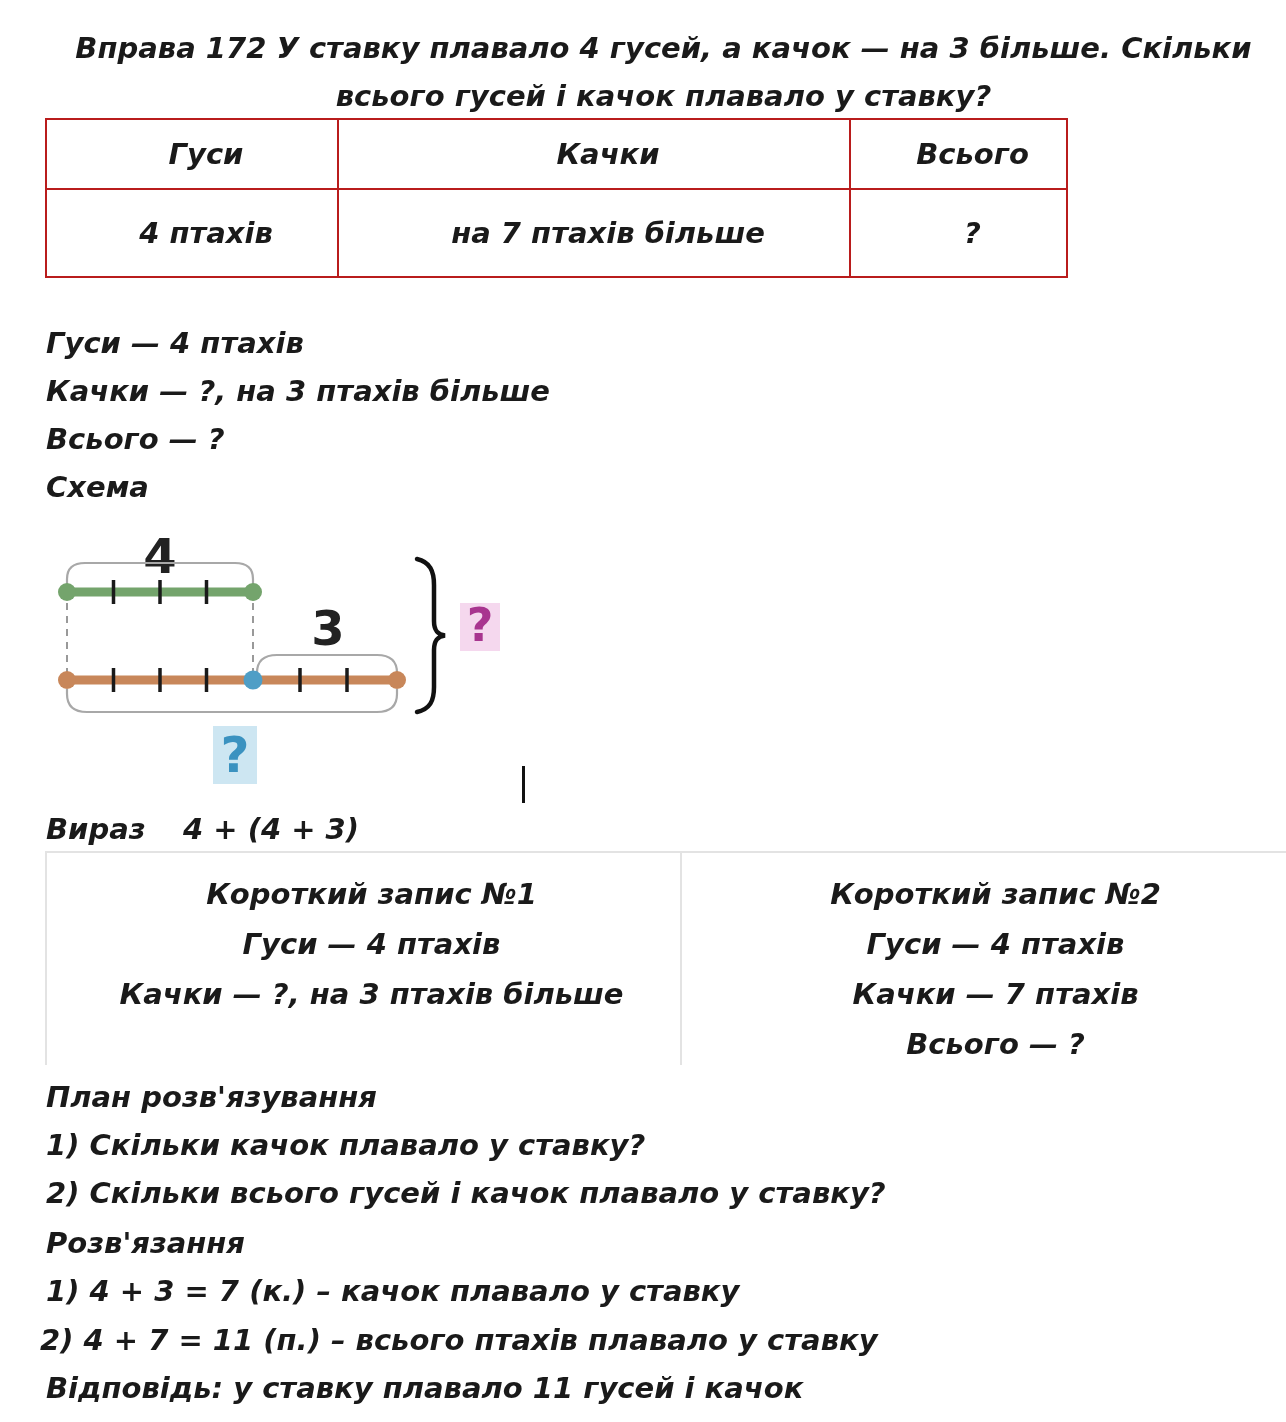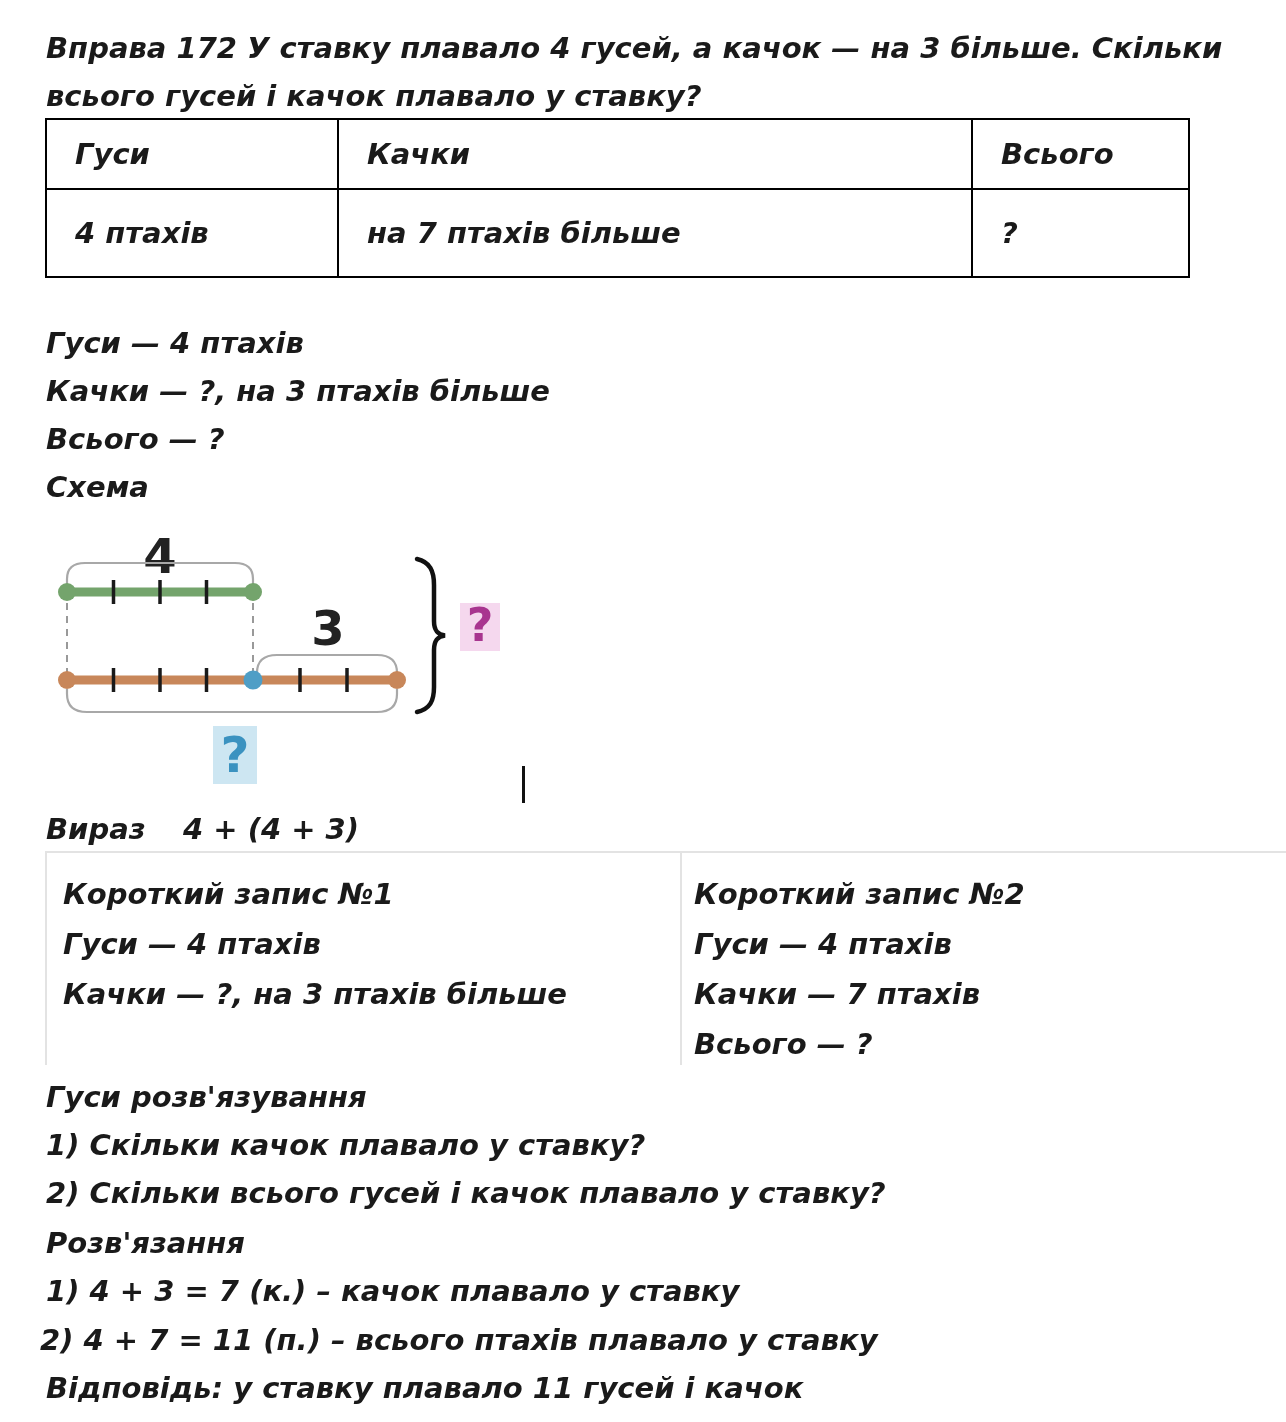--- a/index.html
+++ b/index.html
@@ -13,33 +13,34 @@
     color: #1a1a1a;
     overflow: hidden;
   }
   .hand {
     font-family: "DejaVu Sans", sans-serif;
     font-style: italic;
     font-weight: bold;
     font-size: 29px;
     color: #1a1a1a;
     white-space: nowrap;
+    text-align: center;
   }
   .abs { position: absolute; }
   .title {
     left: 46px; top: 24px; width: 1235px;
     line-height: 48px; white-space: normal;
   }
   
   table.t1 {
     position: absolute; left: 45px; top: 118px;
     border-collapse: collapse; table-layout: fixed;
   }
   table.t1 td {
-    border: 2px solid #000000;
+    border: 2px solid #b91c1c;
     padding-left: 28px;
     vertical-align: middle;
   }
   table.t1 tr.hdr td { height: 70px; }
   table.t1 tr.dat td { height: 88px; }
   
   .schema-svg { position: absolute; left: 40px; top: 515px; }
   
   .cursor { position: absolute; left: 522px; top: 766px; width: 3px; height: 37px; background: #111; }
   
@@ -60,21 +61,21 @@
 <body>
 
 <div class="page">
 
   <div class="hand abs title">Вправа 172 У ставку плавало 4 гусей, а качок — на 3 більше. Скільки всього гусей і качок плавало у ставку?</div>
 
   <table class="t1">
     <tbody>
         <tr class="hdr">
       <td class="hand" style="width:292px">Гуси</td>
-      <td class="hand" style="width:634px">Качки</td>
+      <td class="hand" style="width:512px">Качки</td>
       <td class="hand" style="width:217px">Всього</td>
     </tr>
     <tr class="dat">
       <td class="hand">4 птахів</td>
       <td class="hand">на 7 птахів більше</td>
       <td class="hand">?</td>
     </tr>
   </tbody>
     </table>
 
@@ -136,21 +137,21 @@
       <span class="hand">Качки — ?, на 3 птахів більше</span>
     </div>
     <div class="cell right">
       <span class="hand">Короткий запис №2</span>
       <span class="hand">Гуси — 4 птахів</span>
       <span class="hand">Качки — 7 птахів</span>
       <span class="hand">Всього — ?</span>
     </div>
   </div>
 
-  <div class="hand abs" style="left:46px; top:1080px">Гуси розв'язування</div>
+  <div class="hand abs" style="left:46px; top:1080px">План розв'язування</div>
   <div class="hand abs" style="left:46px; top:1128px">1) Скільки качок плавало у ставку?</div>
   <div class="hand abs" style="left:46px; top:1176px">2) Скільки всього гусей і качок плавало у ставку?</div>
 
   <div class="hand abs" style="left:46px; top:1226px">Розв'язання</div>
   <div class="hand abs" style="left:46px; top:1274px">1) 4 + 3 = 7 (к.) – качок плавало у ставку</div>
   <div class="hand abs" style="left:40px; top:1323px">2) 4 + 7 = 11 (п.) – всього птахів плавало у ставку</div>
   <div class="hand abs" style="left:46px; top:1371px">Відповідь: у ставку плавало 11 гусей і качок</div>
 
 </div>
 

